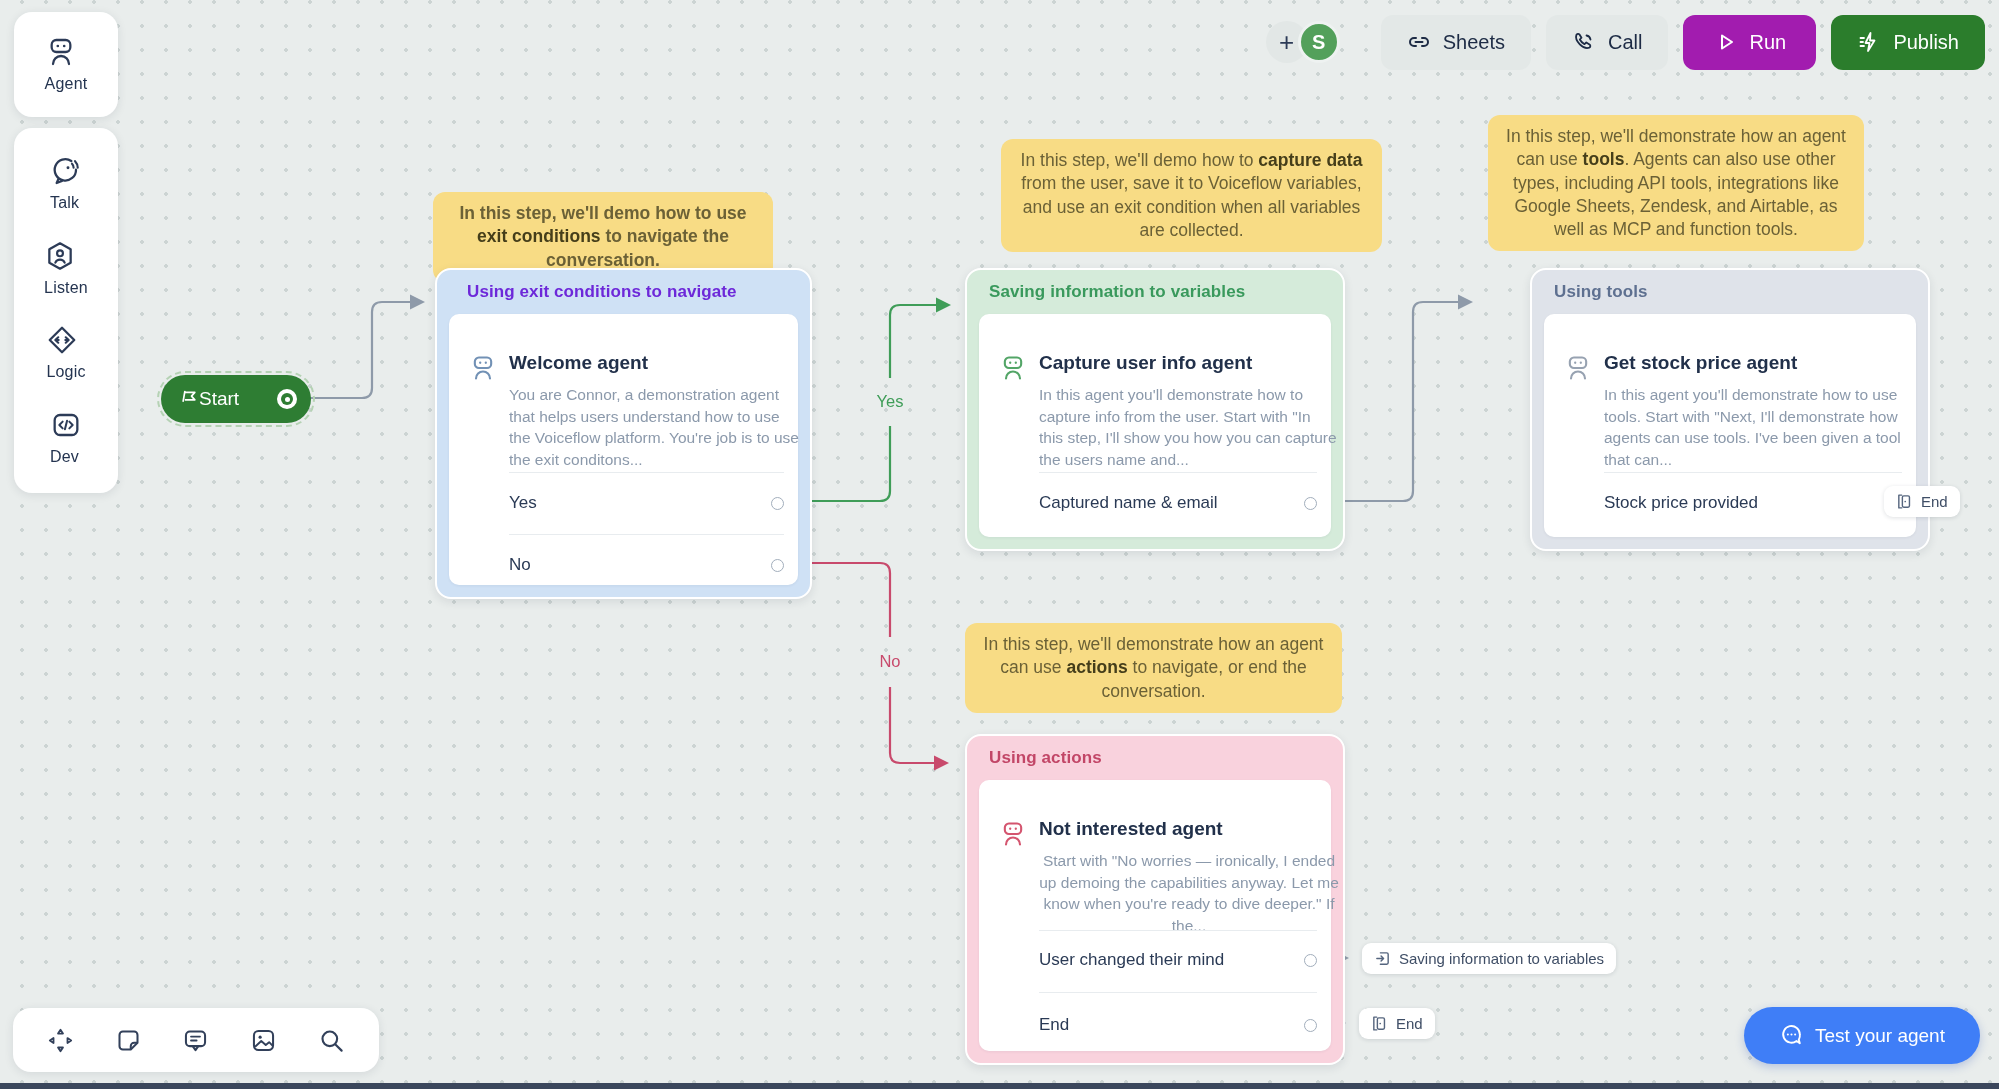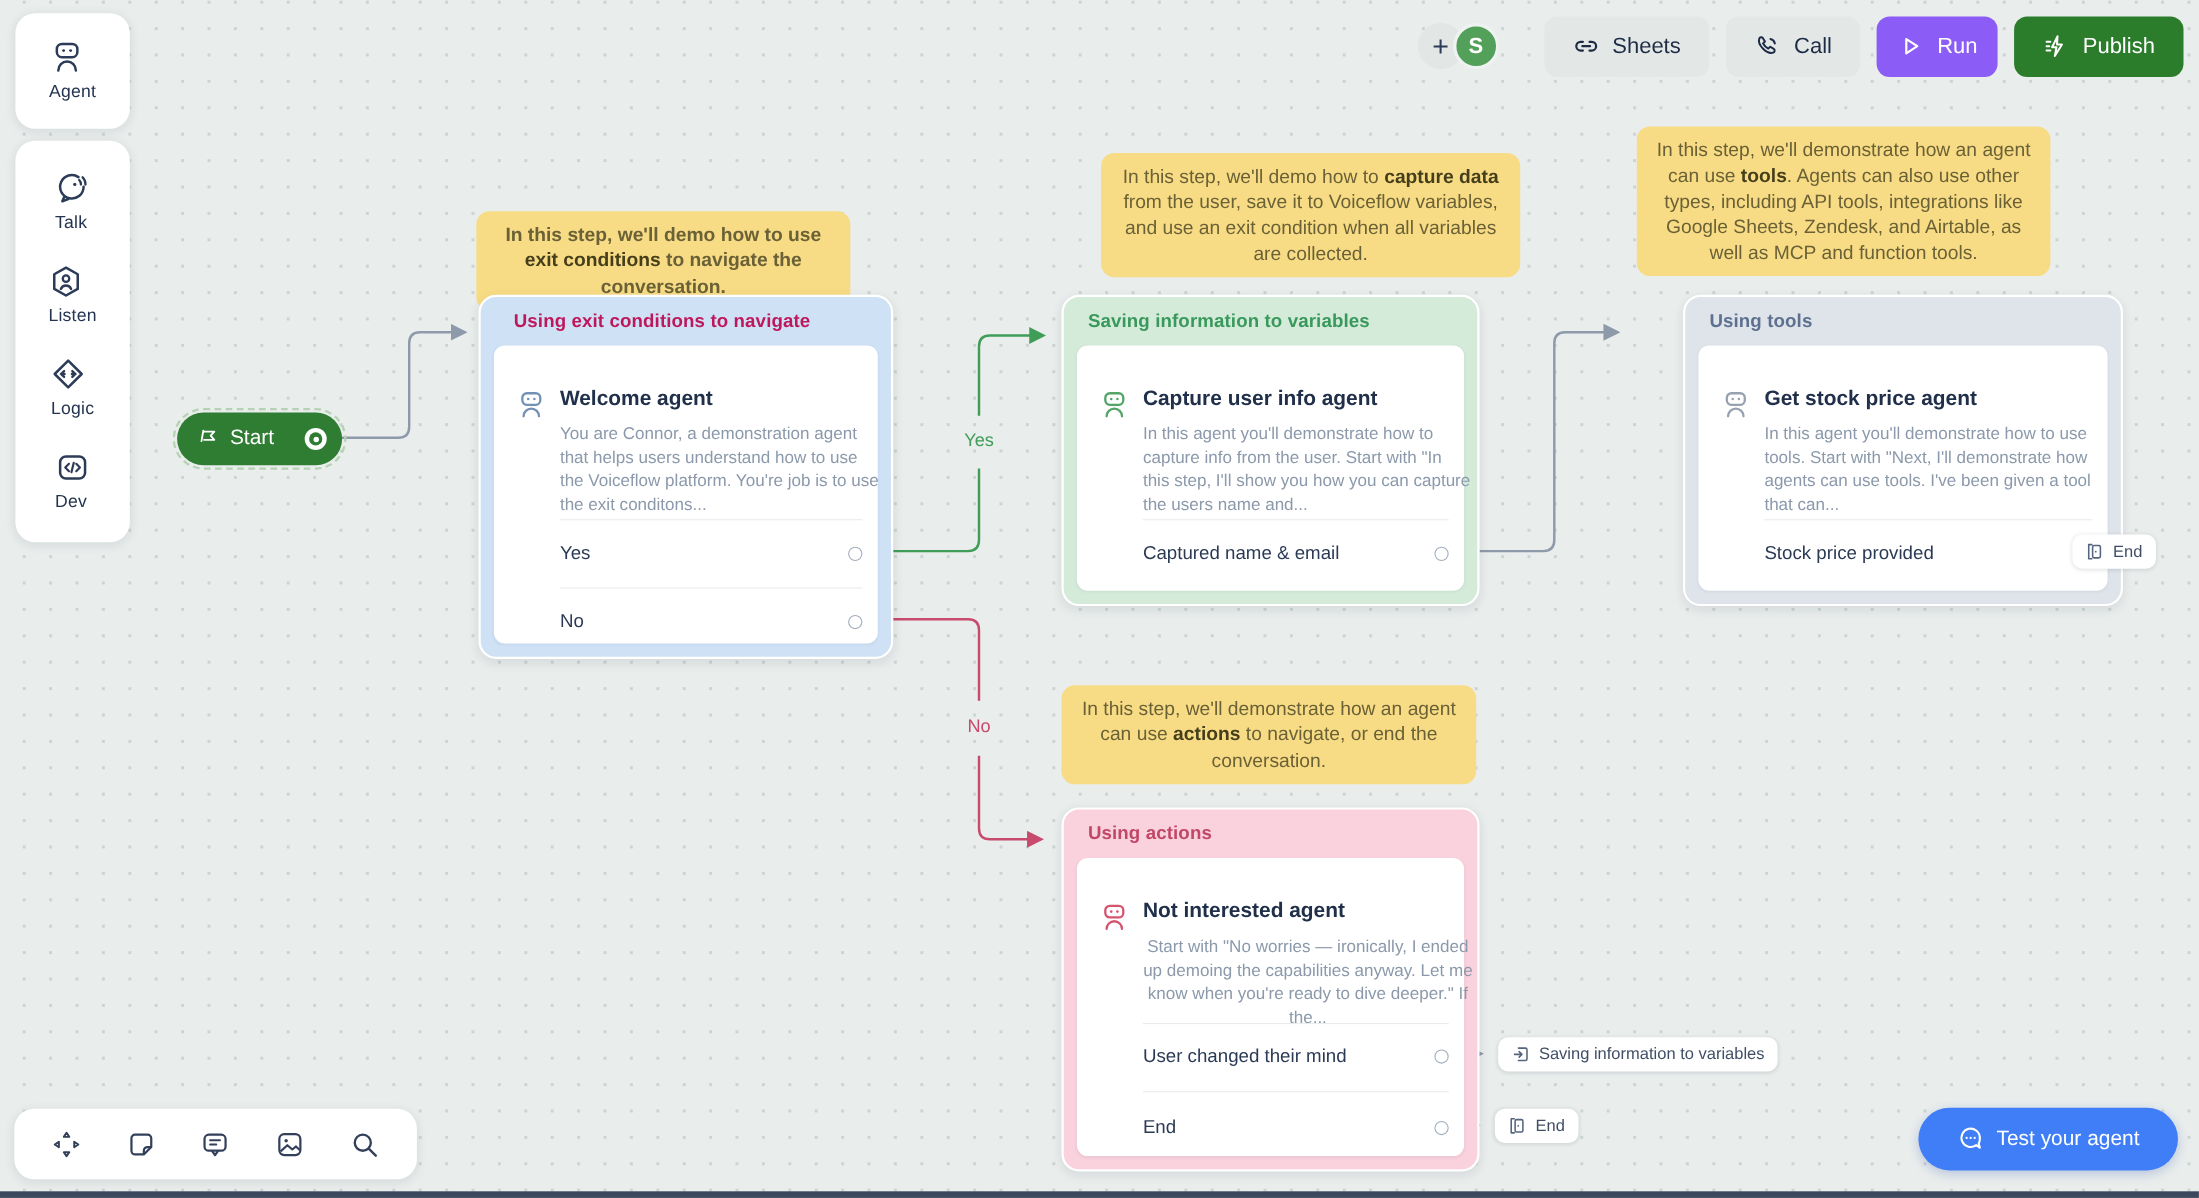--- a/index.html
+++ b/index.html
@@ -38,21 +38,21 @@
     width:42px; height:42px; border-radius:50%; background:#53a05b; border:3px solid #eef2f1;
     color:#fff; font-size:20px; font-weight:600; display:flex; align-items:center; justify-content:center;
     margin-left:-10px; margin-right:26px; cursor:pointer;
   }
   .tb-btn {
     height:55px; border-radius:12px; display:flex; align-items:center; justify-content:center;
     gap:12px; font-size:20px; font-weight:500; margin-left:15px; cursor:pointer;
     background:#e3e8e7; color:#1d2b45; padding:0 26px;
   }
   .tb-btn svg { width:24px; height:24px; }
-  .tb-btn.run { background:#8b5cf6; color:#fff; width:110px; padding:0; }
+  .tb-btn.run { background:#a21caf; color:#fff; width:133px; padding:0; }
   .tb-btn.publish { background:#2b7d2c; color:#fff; }
   
   .note {
     position:absolute; background:#f8dc85; border-radius:12px; padding:10px 16px;
     font-size:17.5px; line-height:1.33; color:#6b6136; text-align:center; z-index:10;
   }
   .note b { color:#453e1a; }
   
   .flow-card {
     position:absolute; border-radius:16px; border:2px solid #fff;
@@ -67,29 +67,29 @@
     background:#fff; border-radius:10px; box-shadow:0 1px 3px rgba(25,40,60,.06);
   }
   .agent-ico { position:absolute; left:20px; top:40px; width:28px; height:28px; }
   .a-title { position:absolute; left:60px; top:38px; font-size:19px; font-weight:600; color:#21304a; }
   .a-desc { position:absolute; left:60px; top:70px; width:300px; font-size:15.5px; line-height:1.39; color:#8b99ab; }
   .divider { position:absolute; left:60px; right:14px; height:1px; background:#e8ecef; }
   .port-row { position:absolute; left:60px; right:14px; height:30px; display:flex; align-items:center; justify-content:space-between; }
   .port-row .p-lbl { font-size:17px; font-weight:500; color:#2a3a55; }
   .port-dot { width:13px; height:13px; border-radius:50%; border:1.5px solid #a2aebc; background:#fff; }
   
-  .c-blue  { background:#cfe1f5; } .c-blue  .hdr { color:#be185d;padding-left:30px; }
+  .c-blue  { background:#cfe1f5; } .c-blue  .hdr { color:#6d28d9;padding-left:30px; }
   .c-green { background:#d5ebda; } .c-green .hdr { color:#39995c; }
   .c-gray  { background:#dfe3ea; } .c-gray  .hdr { color:#5e7090; }
   .c-pink  { background:#f9d2dd; } .c-pink  .hdr { color:#c24667; }
   
   .start-node {
     position:absolute; left:161px; top:375px; width:150px; height:48px; border-radius:24px;
     background:#2e7d33; outline:2px dashed #b5d2b4; outline-offset:2px;
-    display:flex; align-items:center; padding:0 14px 0 18px; gap:10px; z-index:14; cursor:pointer;
+    display:flex; align-items:center; padding:0 14px 0 18px; z-index:14; cursor:pointer;
   }
   .start-node .s-lbl { color:#fff; font-size:19px; font-weight:500; flex:1; }
   .start-port { width:20px; height:20px; border-radius:50%; background:#fff; display:flex; align-items:center; justify-content:center; }
   .start-port .in { width:12px; height:12px; border-radius:50%; background:#2e7d33; display:flex; align-items:center; justify-content:center; }
   .start-port .dot { width:5px; height:5px; border-radius:50%; background:#fff; }
   
   .mini-pill {
     position:absolute; height:31px; background:#fff; border-radius:9px;
     box-shadow:0 1px 4px rgba(25,40,60,.14); display:flex; align-items:center; gap:8px;
     padding:0 12px; font-size:15px; font-weight:500; color:#3f4e66; z-index:13; cursor:pointer;

